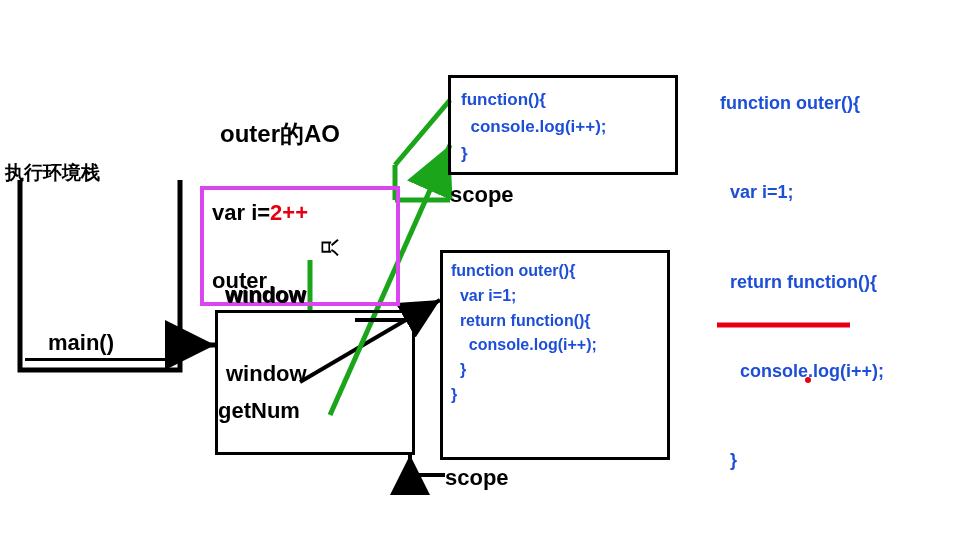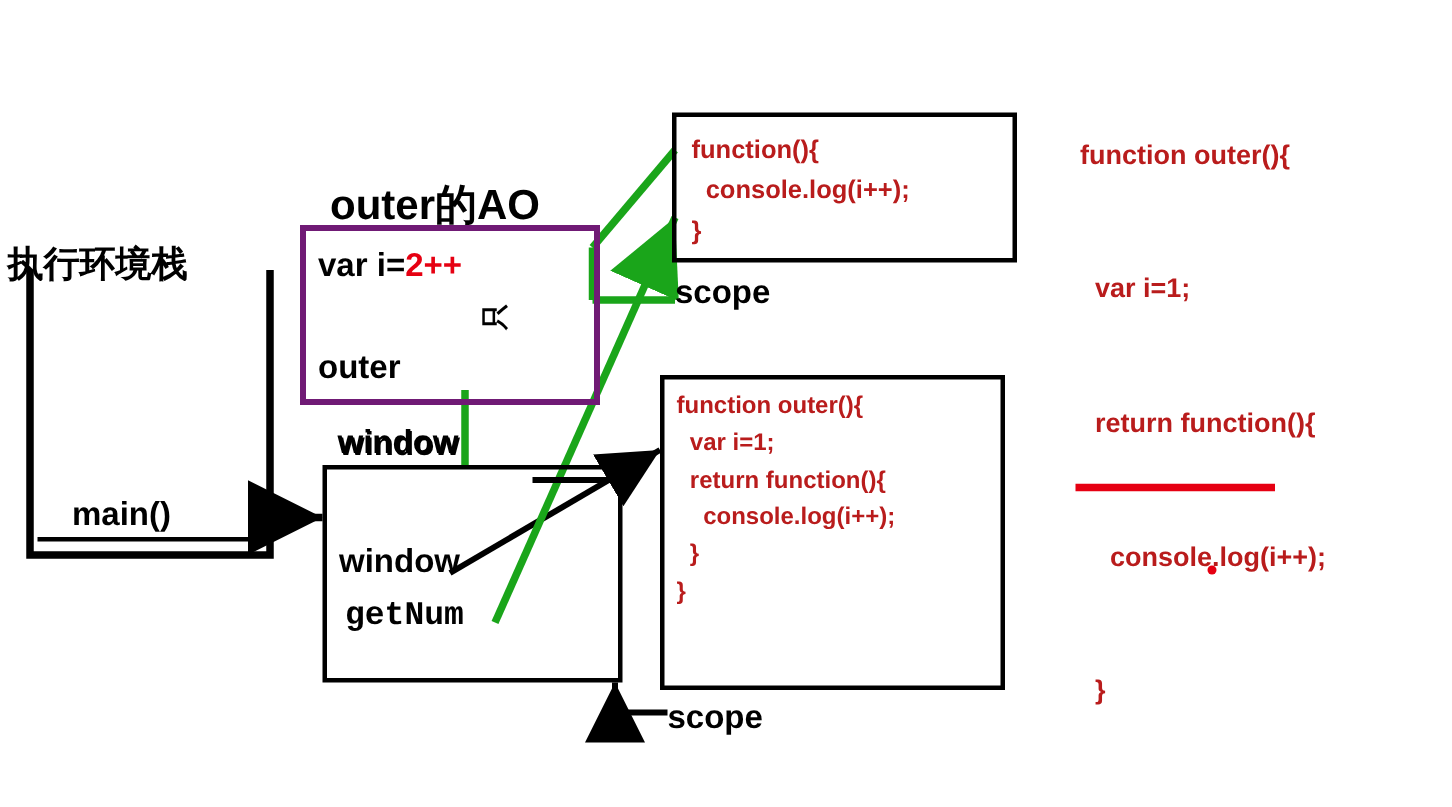--- a/index.html
+++ b/index.html
@@ -7,24 +7,24 @@
       width: 968px;
       height: 538px;
       background: #fff;
       font-family: "Microsoft YaHei", Arial, sans-serif;
       font-weight: bold;
       position: relative;
       overflow: hidden;
     }
     .abs { position: absolute; }
     .label { font-size: 22px; color: #000; }
-    .code { font-size: 18px; white-space: pre; color: #b91c1c; line-height: 1.6; }
+    .code { font-size: 18px; white-space: pre; color: #1d4ed8; line-height: 1.6; }
     .red { color: #e60012; }
     .box-black { border: 3px solid #000; }
-    .box-blue { border: 4px solid #701a75; }
+    .box-blue { border: 4px solid #d946ef; margin-top: 36px; }
     svg.overlay { position: absolute; top: 0; left: 0; width: 968px; height: 538px; pointer-events: none; }
     .rotated { transform: rotate(-90deg); transform-origin: center; font-size: 18px; font-family: "KaiTi", serif; }
   </style>
 </head>
 <body>
 
 <svg class="overlay">
   <defs>
     <marker id="arrowBlack" markerWidth="12" markerHeight="12" refX="10" refY="5" orient="auto">
       <path d="M0,0 L10,5 L0,10 Z" fill="#000"></path>
@@ -51,39 +51,39 @@
 
   <path d="M 445 475 L 410 475 L 410 455" stroke="#000" stroke-width="4" fill="none" marker-end="url(#arrowBlack)"></path>
 
   <line x1="355" y1="320" x2="420" y2="320" stroke="#000" stroke-width="4"></line>
 
   <line x1="717" y1="325" x2="850" y2="325" stroke="#e60012" stroke-width="5"></line>
 
   <circle cx="808" cy="380" r="3" fill="#e60012"></circle>
 </svg>
 
-<div class="abs label" style="left:5px; top:160px; font-size:24px;">执行环境栈</div>
+<div class="abs label" style="left:5px; top:160px; font-size:19px;">执行环境栈</div>
 
 <div class="abs label" style="left:48px; top:330px;">main()</div>
 <div class="abs" style="left:25px; top:358px; width:150px; height:3px; background:#000;"></div>
 
-<div class="abs label" style="left:220px; top:118px; font-size:28px;">outer的AO</div>
+<div class="abs label" style="left:220px; top:118px; font-size:24px;">outer的AO</div>
 
 <div class="abs box-blue" style="left:200px; top:150px; width:200px; height:120px;">
   <div class="abs label" style="left:8px; top:10px;">
     <span>var  i=</span><span class="red">2++</span>
   </div>
   <div class="abs label" style="left:8px; top:78px;">outer</div>
   <div class="abs rotated" style="left:117px; top:45px;">只</div>
 </div>
 
 <div class="abs box-black" style="left:215px; top:310px; width:200px; height:145px;">
   <div class="abs label" style="left:8px; top:-30px;">window</div>
   <div class="abs label" style="left:8px; top:48px;">window</div>
-  <div class="abs label" style="left:12px; top:85px;font-family:Liberation Mono, monospace;">getNum</div>
+  <div class="abs label" style="left:0; top:85px;">getNum</div>
 </div>
 
 <div class="abs label" style="left:225px; top:282px;">window</div>
 
 <div class="abs box-black" style="left:448px; top:75px; width:230px; height:100px; padding:8px 10px;">
   <div class="code" style="font-size:17px;">function(){
   console.log(i++);
 }</div>
 </div>
 <div class="abs label" style="left:450px; top:182px;">scope</div>

